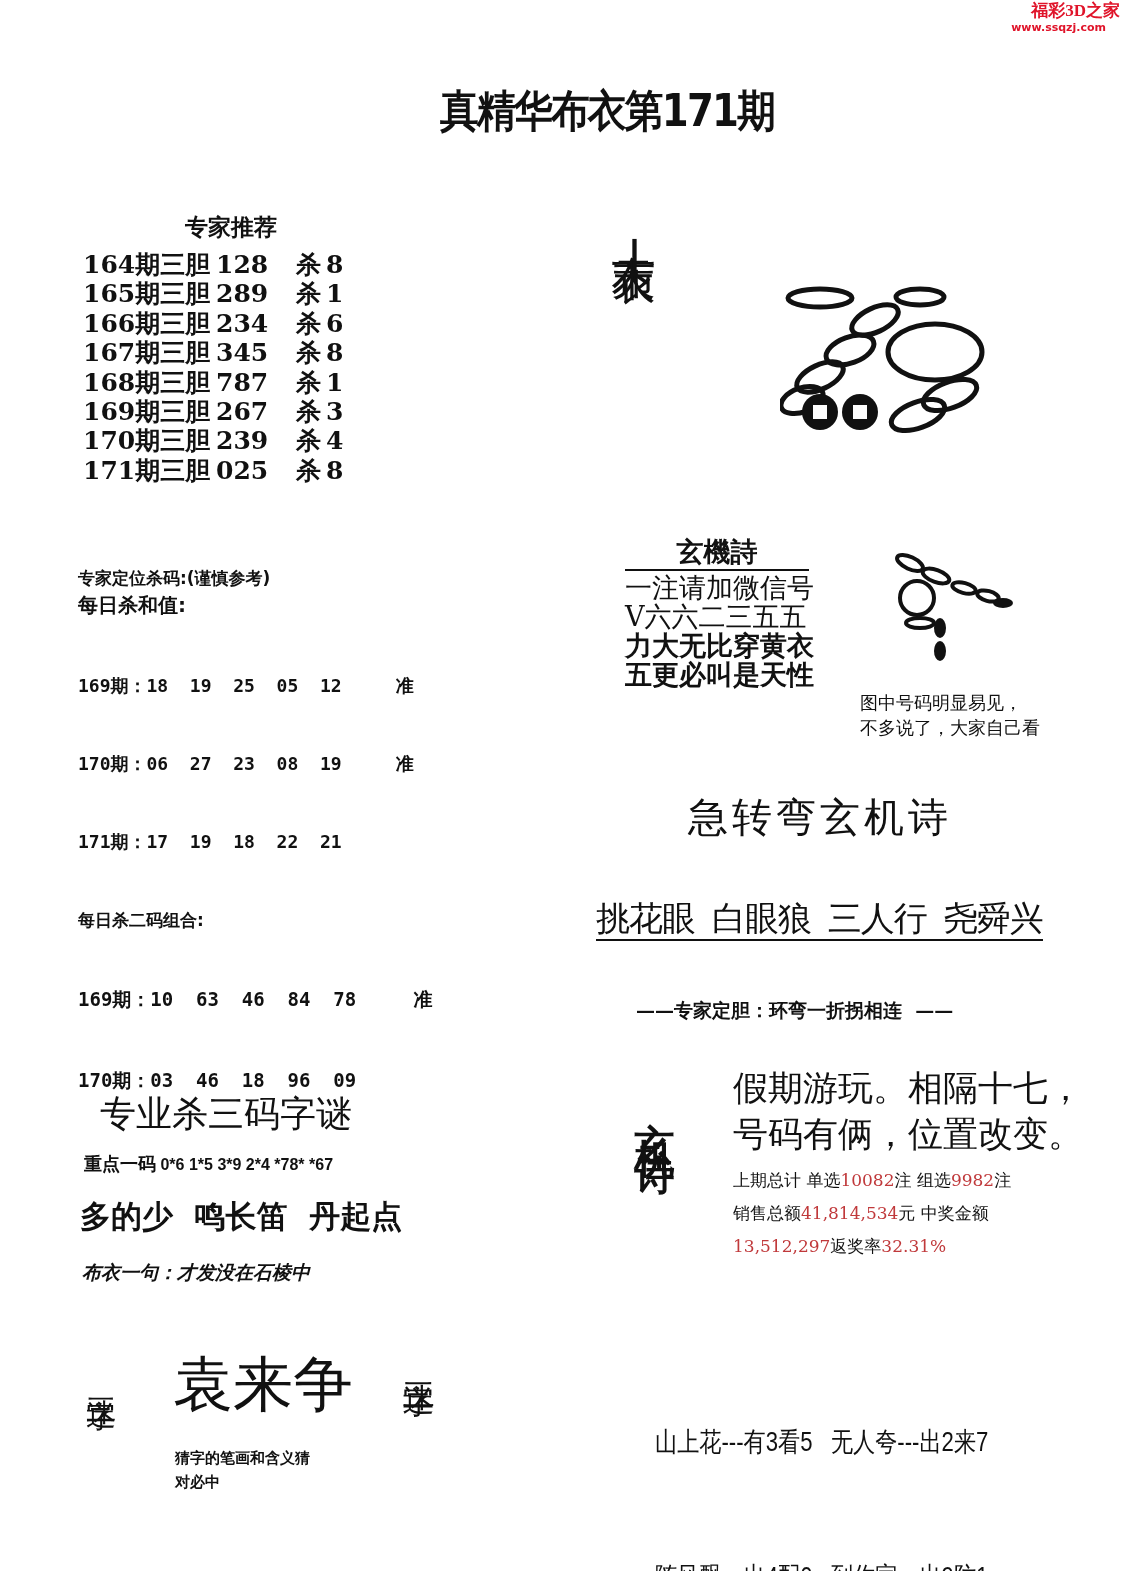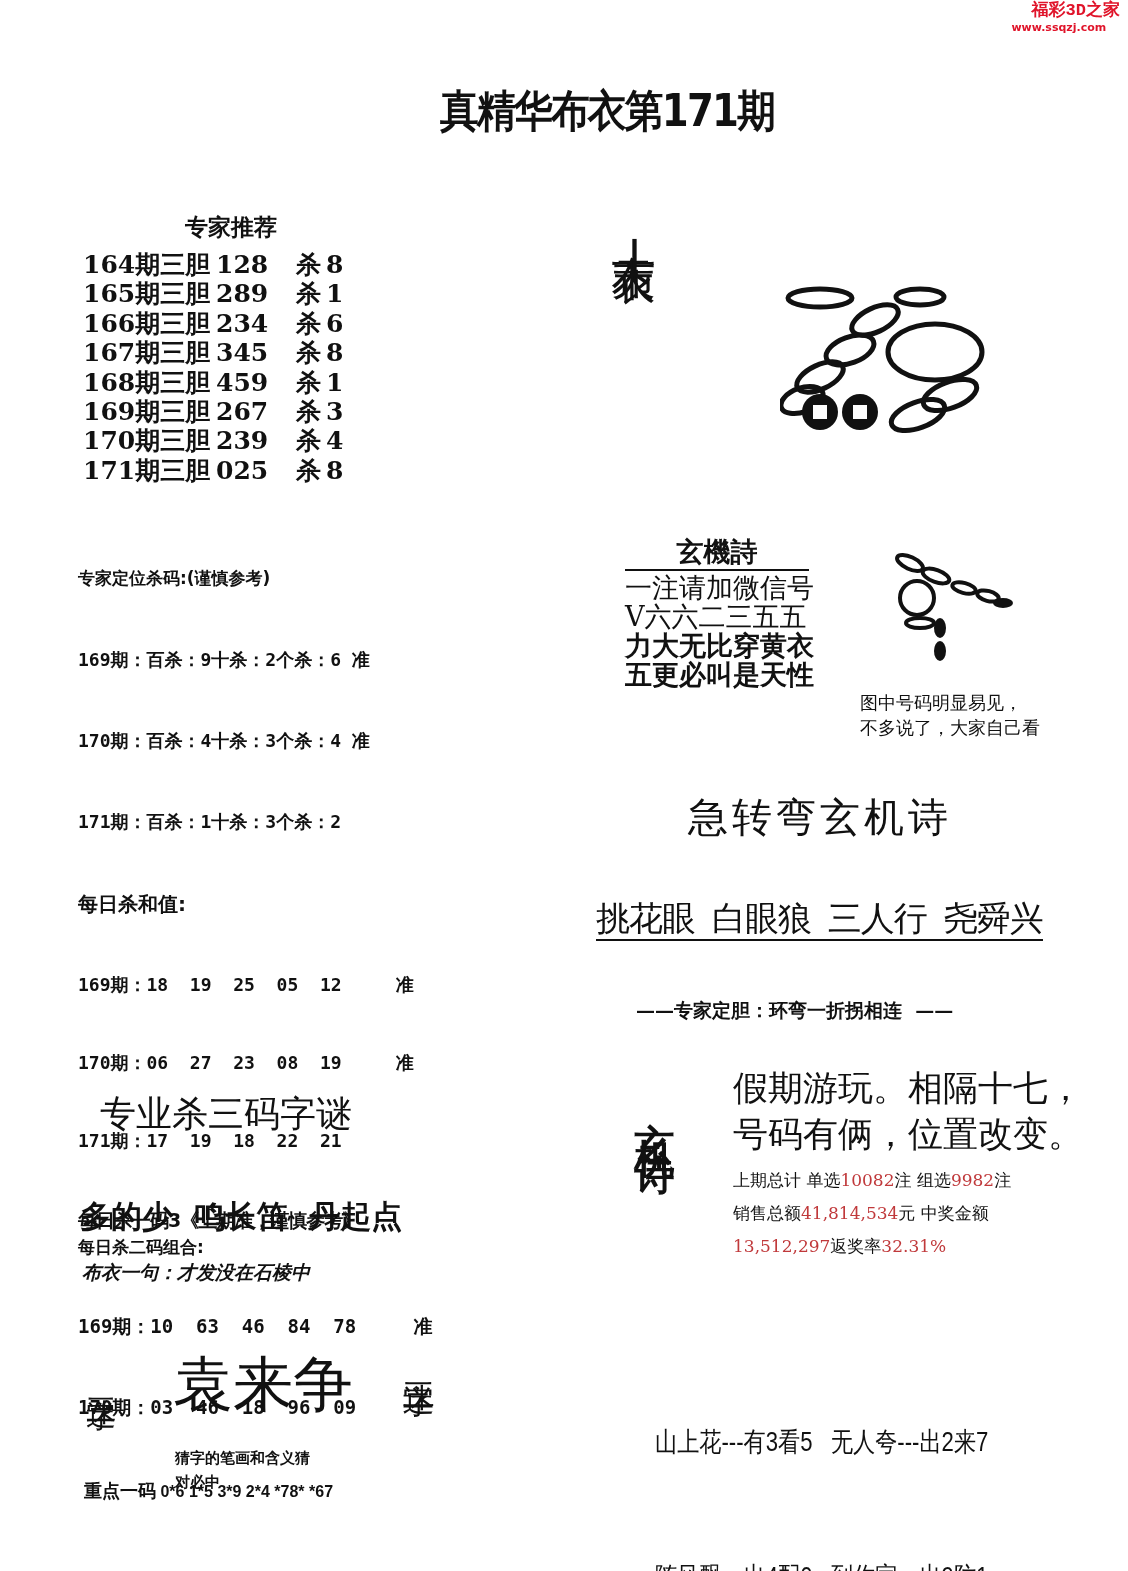--- a/index.html
+++ b/index.html
@@ -1,20 +1,20 @@
 <!DOCTYPE html>
 <html><head>
 <meta charset="utf-8">
 <style>
   html,body{margin:0;padding:0;background:#fff;}
   body{width:1128px;height:1571px;position:relative;overflow:hidden;color:#111;
        font-family:"DejaVu Serif","Liberation Serif",serif;}
   .abs{position:absolute;}
   .logo{right:8px;top:2px;text-align:center;line-height:1;}
-  .logo .l1{color:#e0142a;font-family:Liberation Mono, monospace;font-weight:bold;font-size:17px;margin-left:34px;}
+  .logo .l1{color:#e0142a;font-family:Liberation Serif, serif;font-weight:bold;font-size:17px;margin-left:34px;}
   .logo .l2{color:#e0142a;font-family:"DejaVu Sans","Liberation Sans",sans-serif;font-weight:bold;font-size:11px;margin-top:3px;}
   .title{left:440px;top:82px;font-family:"DejaVu Sans","Liberation Sans",sans-serif;font-weight:bold;font-size:44px;letter-spacing:-2px;transform:scaleX(.88);transform-origin:left;}
   .rec-title{left:185px;top:212px;font-size:23px;font-weight:bold;}
   .rec{left:83px;top:250px;font-size:25px;font-weight:bold;line-height:29.4px;font-family:"DejaVu Serif","Liberation Serif",serif;}
   .rec .row{display:flex;white-space:nowrap;}
   .rec .c1{width:133px}.rec .c2{width:80px}.rec .c3{width:30px}
   .sec{font-family:"DejaVu Sans Mono","Liberation Mono",monospace;font-weight:bold;font-size:19px;line-height:26px;white-space:pre;}
   .hdr{font-family:"DejaVu Sans","Liberation Sans",sans-serif;font-weight:bold;font-size:19px;}
   .vert{writing-mode:vertical-rl;text-orientation:upright;}
   .red{color:#c0393b;}
@@ -51,21 +51,21 @@
       <span class="c4">6</span>
     </div>
     <div class="row">
       <span class="c1">167期三胆</span>
       <span class="c2">345</span>
       <span class="c3">杀</span>
       <span class="c4">8</span>
     </div>
     <div class="row">
       <span class="c1">168期三胆</span>
-      <span class="c2">459</span>
+      <span class="c2">787</span>
       <span class="c3">杀</span>
       <span class="c4">1</span>
     </div>
     <div class="row">
       <span class="c1">169期三胆</span>
       <span class="c2">267</span>
       <span class="c3">杀</span>
       <span class="c4">3</span>
     </div>
     <div class="row">
@@ -77,32 +77,26 @@
     <div class="row">
       <span class="c1">171期三胆</span>
       <span class="c2">025</span>
       <span class="c3">杀</span>
       <span class="c4">8</span>
     </div>
   </div>
 
 <div class="abs" style="left:78px;top:567px;">
   <div class="hdr" style="font-size:17px;">专家定位杀码:(谨慎参考)</div>
-  <div class="sec" style="font-size:18px;line-height:27px;margin-top:2px;">
-    <div>169期：百杀：9十杀：2个杀：6 准</div>
-    <div>170期：百杀：4十杀：3个杀：4 准</div>
-    <div>171期：百杀：1十杀：3个杀：2</div>
-  </div>
   <div class="hdr" style="font-size:20px;margin-top:2px;">每日杀和值:</div>
   <div class="sec" style="font-size:18px;line-height:26px;margin-top:2px;">
     <div>169期：18  19  25  05  12     准</div>
     <div>170期：06  27  23  08  19     准</div>
     <div>171期：17  19  18  22  21</div>
   </div>
-  <div class="hdr" style="font-size:19px;margin-top:2px;letter-spacing:-1px;">每日杀一码3《上期准，谨慎参考》</div>
   <div class="hdr" style="font-size:17px;margin-top:2px;">每日杀二码组合:</div>
   <div class="sec" style="font-size:19px;line-height:27px;">
     <div>169期：10  63  46  84  78     准</div>
     <div>170期：03  46  18  96  09</div>
   </div>
   <div style="margin-top:4px;font-family:'Liberation Sans',sans-serif;font-weight:bold;font-size:16px;white-space:nowrap;">
     <span style="font-size:18px;margin-left:6px;">重点一码</span>
     <span>0*6 1*5 3*9 2*4 *78* *67</span>
   </div>
 

